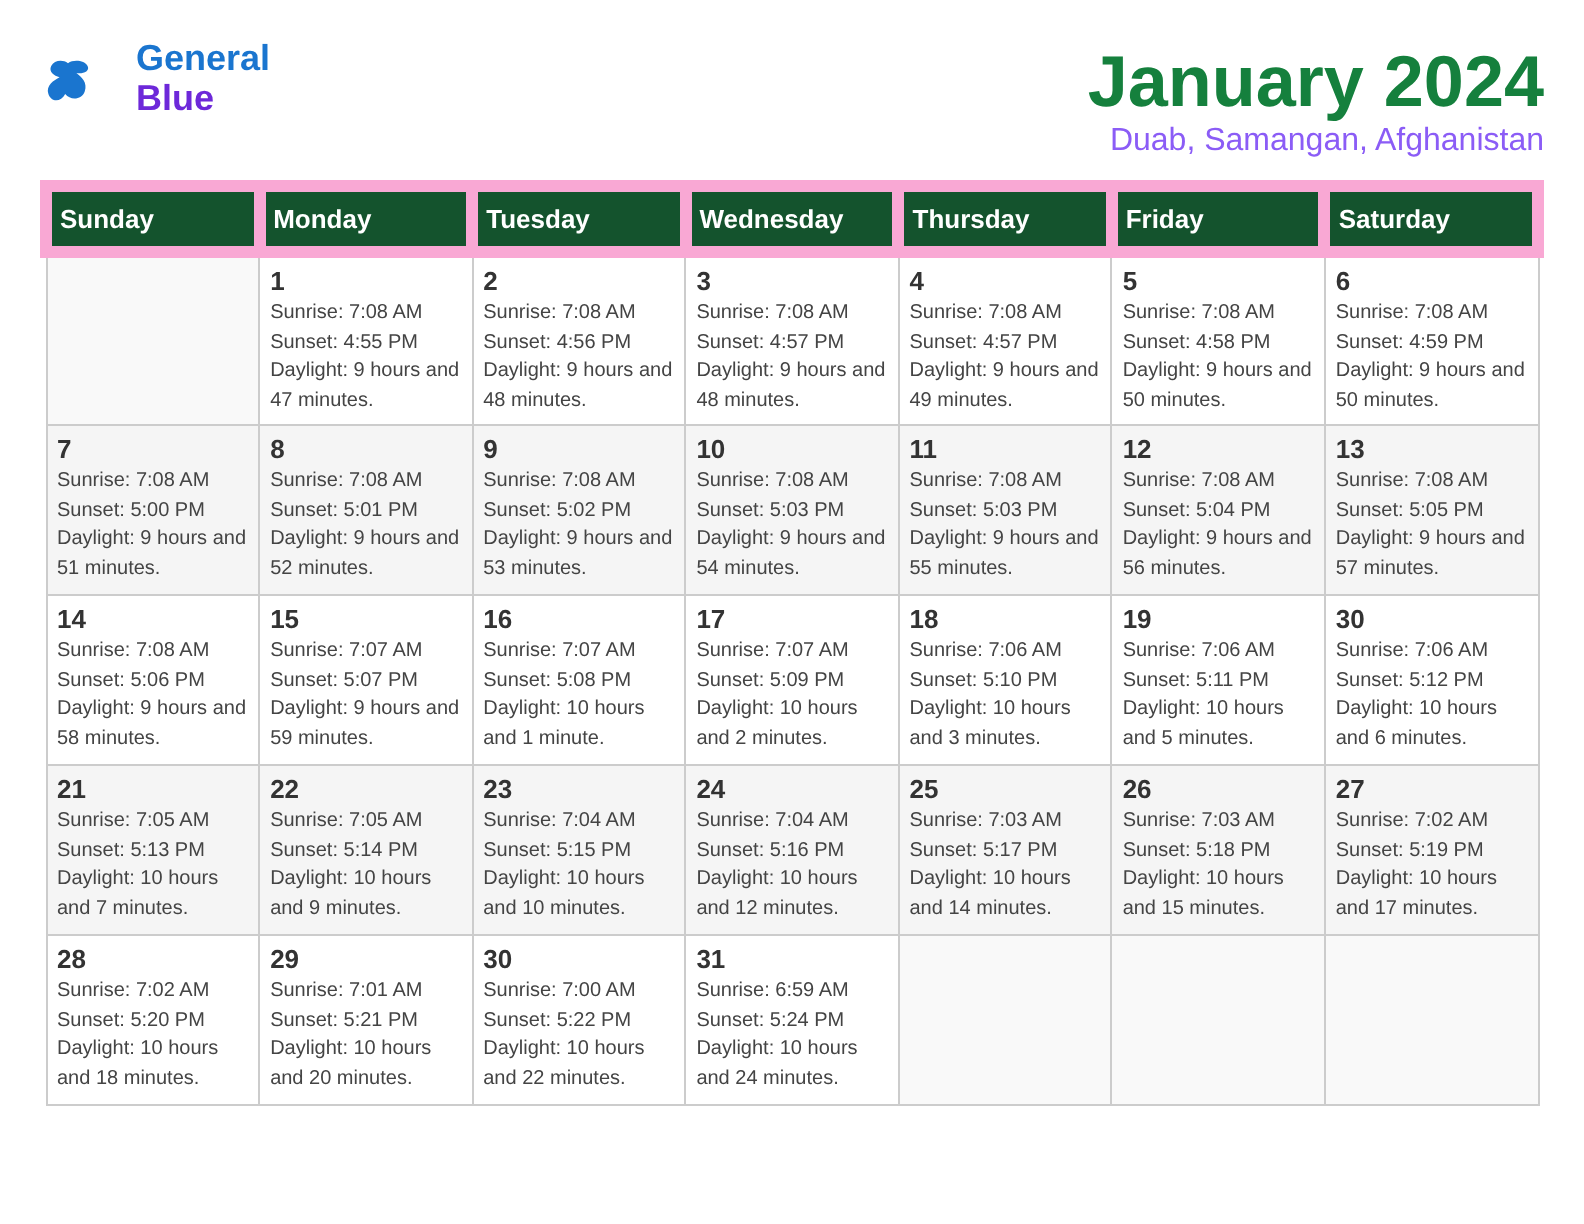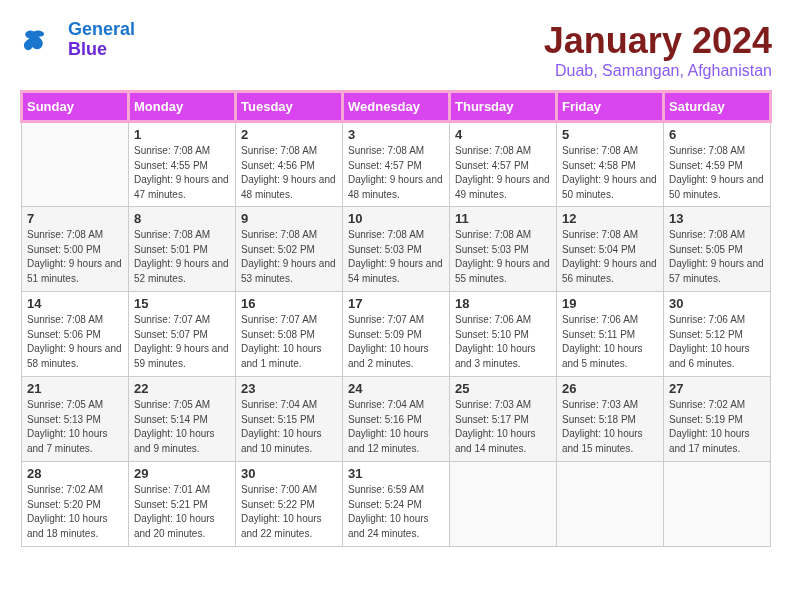--- a/index.html
+++ b/index.html
@@ -33,38 +33,38 @@
     .logo-bird {
       width: 28px;
       height: 28px;
     }
     .title-section {
       text-align: right;
     }
     .month-title {
       font-size: 36px;
       font-weight: bold;
-      color: #7f1d1d;
+      color: #15803d;
     }
     .subtitle {
       font-size: 16px;
       color: #8b5cf6;
     }
     table {
       width: 100%;
       border-collapse: collapse;
       table-layout: fixed;
     }
     th {
-      background-color: #d946ef;
+      background-color: #14532d;
       color: white;
       padding: 6px 4px;
       font-size: 13px;
       text-align: left;
-      border: 3px solid #f9a8d4;
+      border: 6px solid #f9a8d4;
     }
     td {
       border: 1px solid #ccc;
       vertical-align: top;
       padding: 4px 5px;
       font-size: 10.5px;
       color: #333;
       height: 85px;
       background: #fff;
     }

